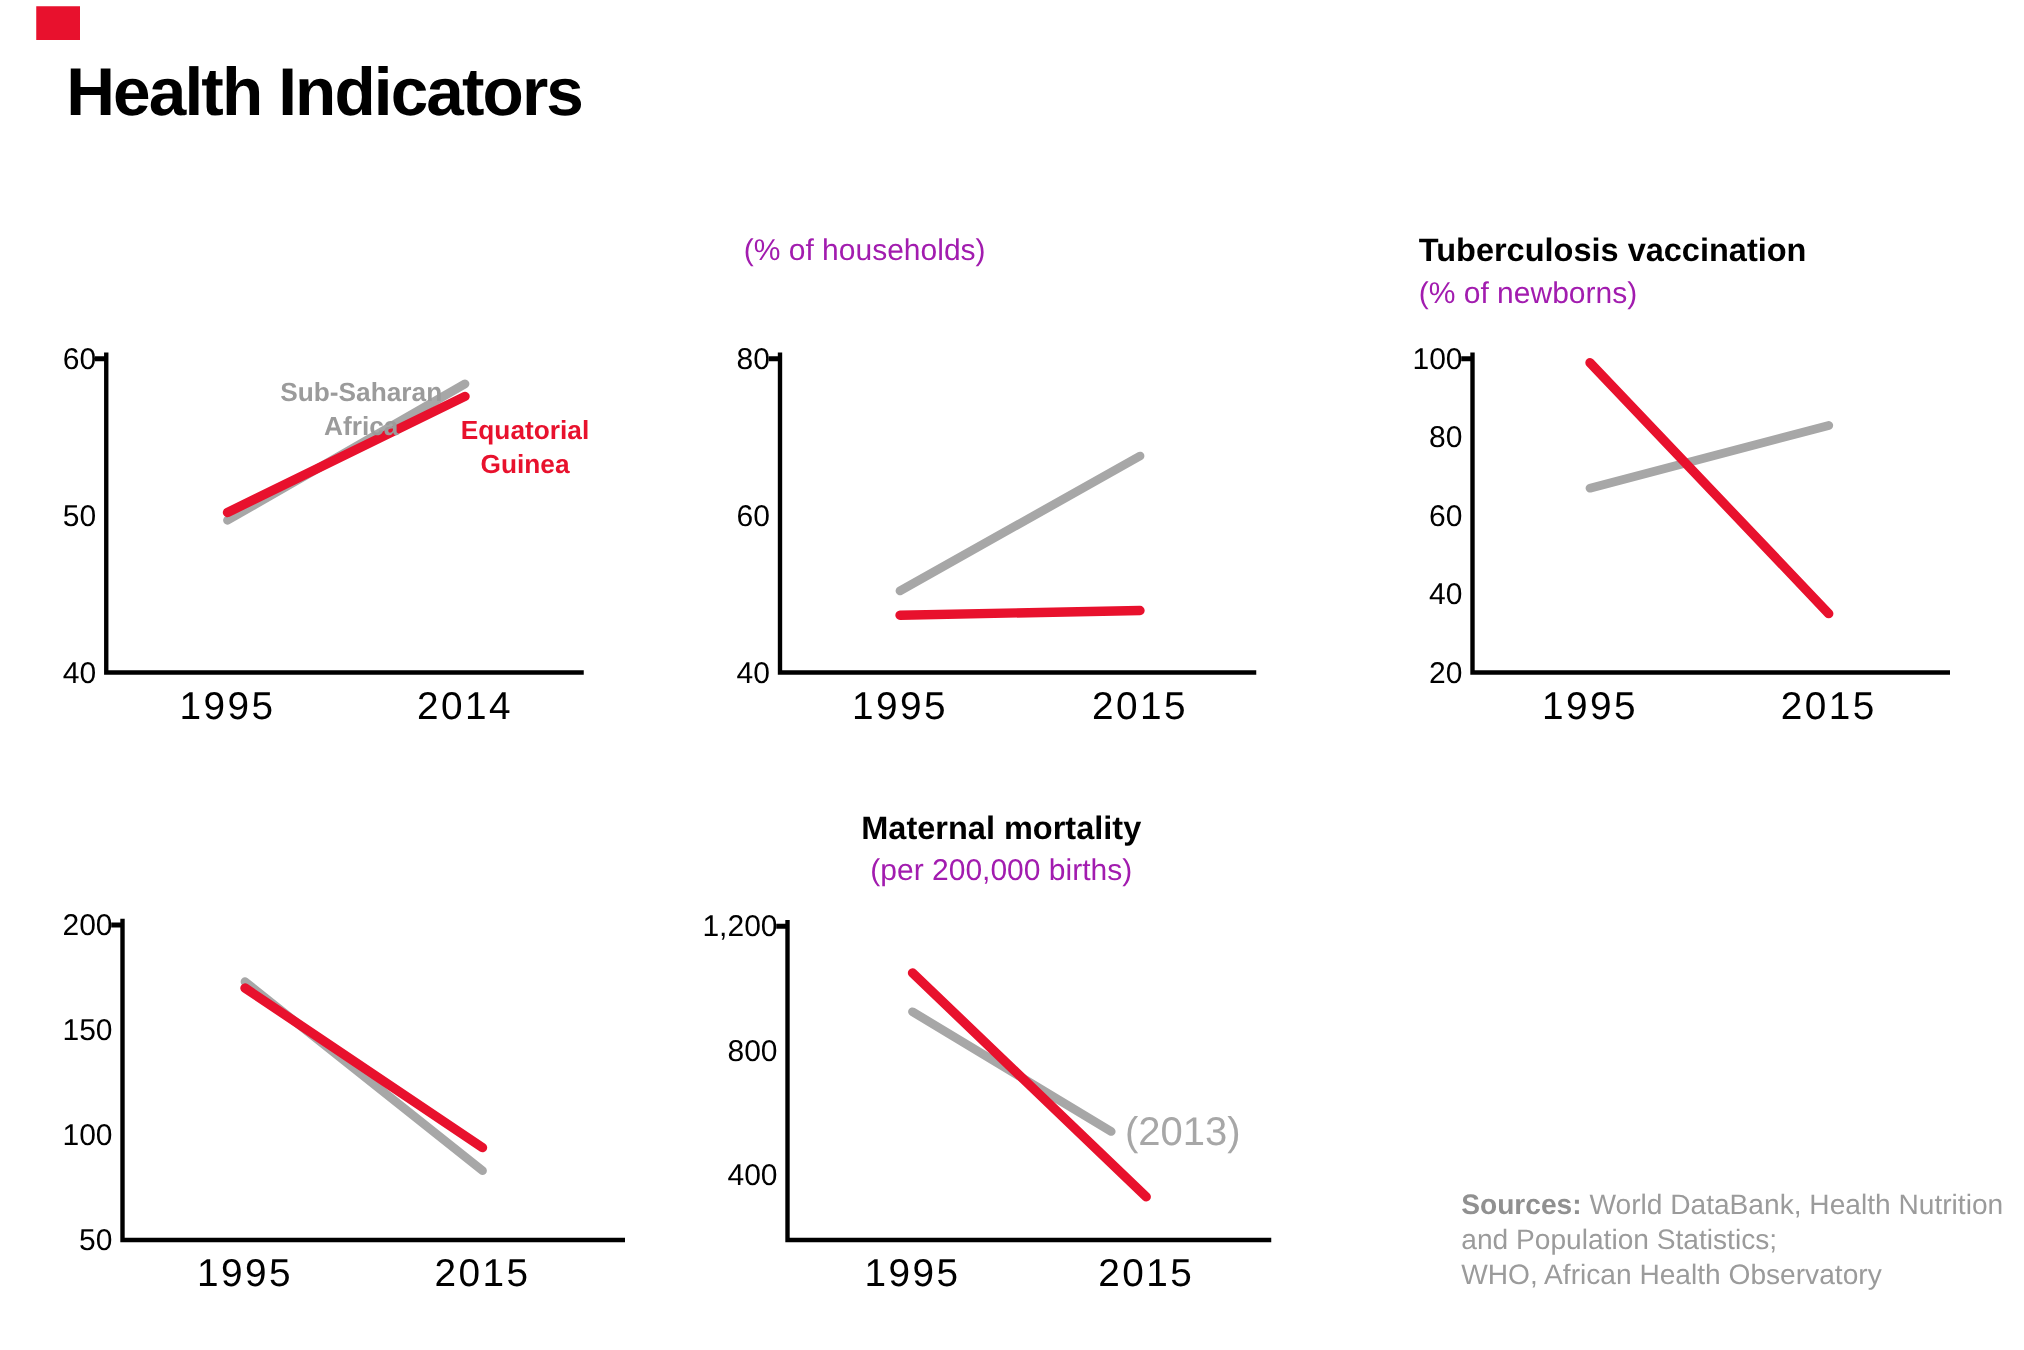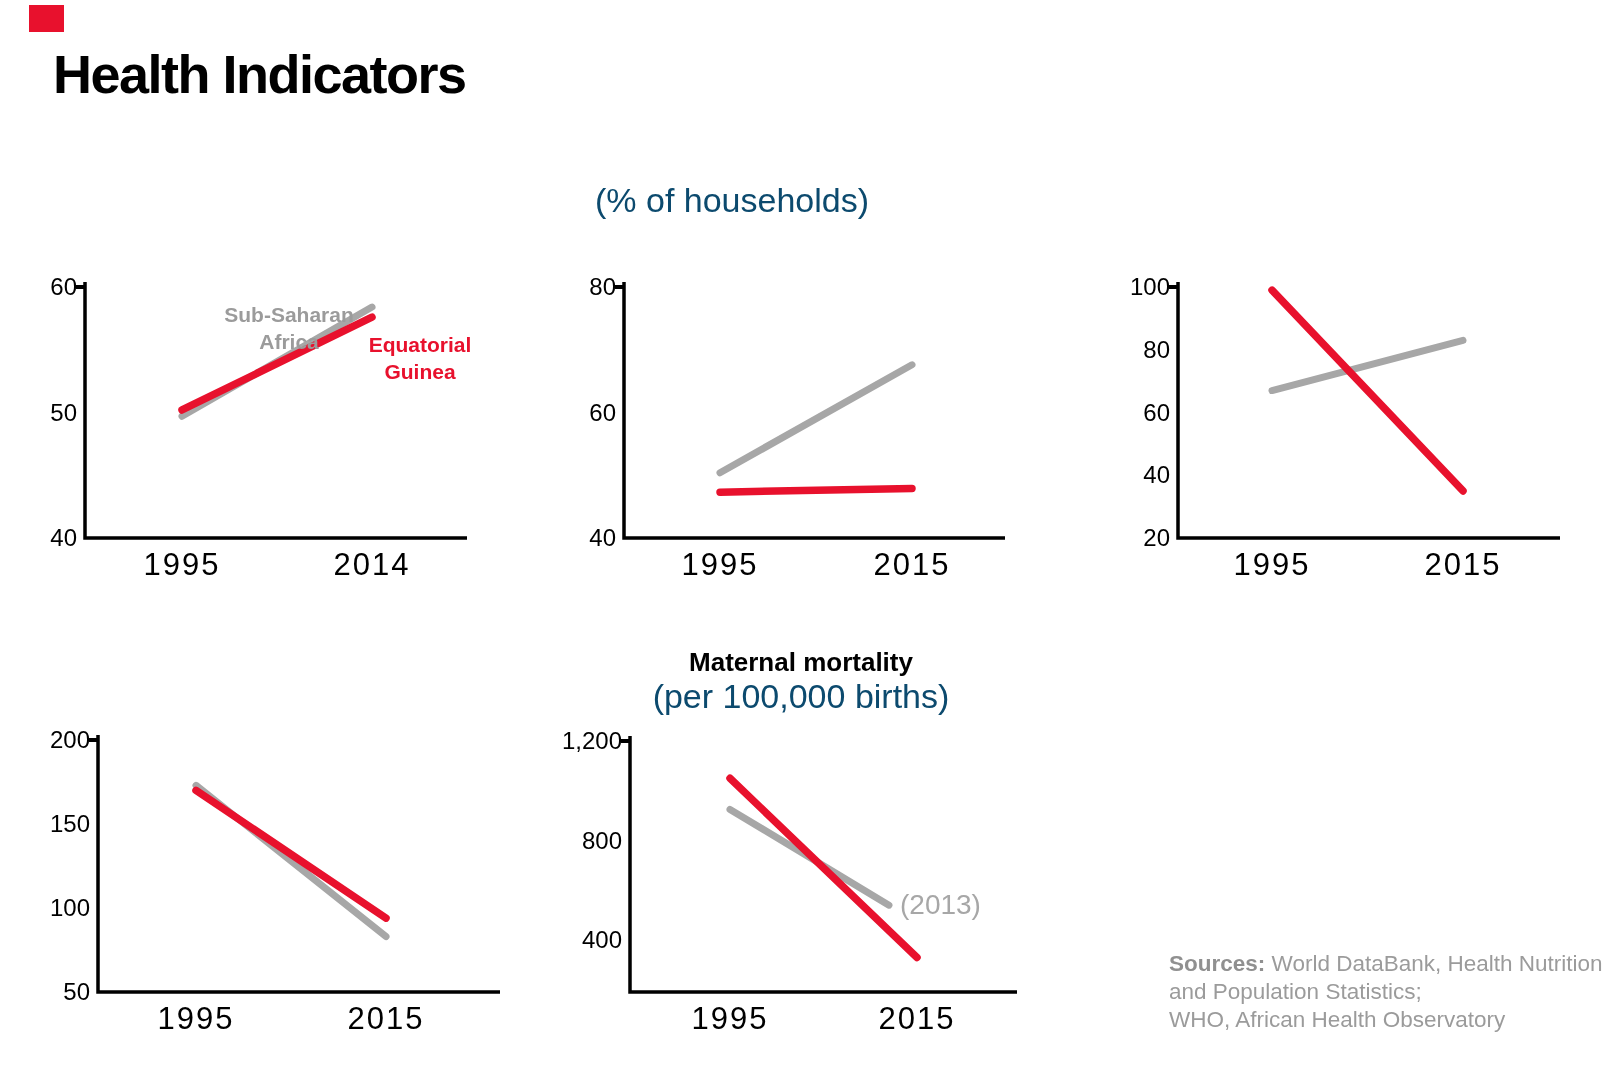--- a/index.html
+++ b/index.html
@@ -7,56 +7,60 @@
     position:relative;width:1619px;height:1080px;background:#fff;overflow:hidden;
     font-family:"Liberation Sans", sans-serif;color:#000;
   }
   .brand-mark{position:absolute;left:29px;top:5px;width:35px;height:27px;}
   .page-title{
     position:absolute;left:53px;top:46px;margin:0;
     font-size:54px;font-weight:700;letter-spacing:-1.5px;line-height:56px;color:#000;
   }
   .chart{position:absolute;}
   .chart h2{margin:0;font-size:26px;font-weight:700;line-height:34px;color:#000;}
-  .chart .chart-subtitle{margin:0;font-size:34px;font-weight:400;line-height:35px;color:#0c4a6e;}
+  .chart .chart-subtitle{margin:0;font-size:24px;font-weight:400;line-height:35px;color:#a21caf;}
   #chart-life-expectancy{left:55px;top:183px;width:420px;}
   #chart-water-access{left:595px;top:183px;width:430px;}
   #chart-tb-vaccination{left:1135px;top:183px;width:440px;}
   #chart-under5-mortality{left:55px;top:645px;width:430px;}
   #chart-maternal-mortality{left:581px;top:645px;width:440px;text-align:center;}
   #plots{position:absolute;left:0;top:0;width:1619px;height:1080px;}
   .series-label{position:absolute;font-weight:700;font-size:21px;line-height:27px;text-align:center;}
   #label-gray{left:204px;top:269px;width:170px;margin-top:32px;}
   #label-red{left:350px;top:307px;width:140px;margin-top:24px;}
-  .end-note{position:absolute;left:900px;top:890px;font-size:28px;line-height:30px;font-weight:400;}
+  .end-note{position:absolute;left:900px;top:890px;font-size:32px;line-height:30px;font-weight:400;}
   .sources{
     position:absolute;left:1125px;top:950px;width:470px;
     font-size:22.5px;line-height:28px;font-weight:400;margin-left:44px;
   }
   .sources .sources-prefix{font-weight:700;}
 </style>
 </head>
 <body>
 
 <div class="page">
 
   <div class="brand-mark" style="background: rgb(232, 17, 45);"></div>
 
   <h1 class="page-title">Health Indicators</h1>
 
 
   <section class="chart" id="chart-water-access">
     <div class="chart-subtitle">(% of households)</div>
   </section>
 
+  <section class="chart" id="chart-tb-vaccination">
+    <h2>Tuberculosis vaccination</h2>
+    <div class="chart-subtitle">(% of newborns)</div>
+  </section>
 
 
   <section class="chart" id="chart-maternal-mortality">
     <h2>Maternal mortality</h2>
-    <div class="chart-subtitle">(per 100,000 births)</div>
+    <div class="chart-subtitle">(per 200,000 births)</div>
   </section>
 
   <svg id="plots" width="1619" height="1080" viewBox="0 0 1619 1080" xmlns="http://www.w3.org/2000/svg">
       <path d="M 85 282 L 85 538 L 467 538" fill="none" stroke="#000000" stroke-width="3.5"></path>
       <rect x="76" y="285" width="9" height="4" fill="#000000"></rect>
       <text x="77" y="295" text-anchor="end" font-family="&quot;Liberation Sans&quot;, sans-serif" font-size="24" fill="#000">60</text>
       <text x="77" y="420.5" text-anchor="end" font-family="&quot;Liberation Sans&quot;, sans-serif" font-size="24" fill="#000">50</text>
       <text x="77" y="546" text-anchor="end" font-family="&quot;Liberation Sans&quot;, sans-serif" font-size="24" fill="#000">40</text>
       <text x="182" y="575" text-anchor="middle" font-family="&quot;Liberation Sans&quot;, sans-serif" font-size="31" letter-spacing="2" fill="#000">1995</text>
       <text x="372" y="575" text-anchor="middle" font-family="&quot;Liberation Sans&quot;, sans-serif" font-size="31" letter-spacing="2" fill="#000">2014</text>

